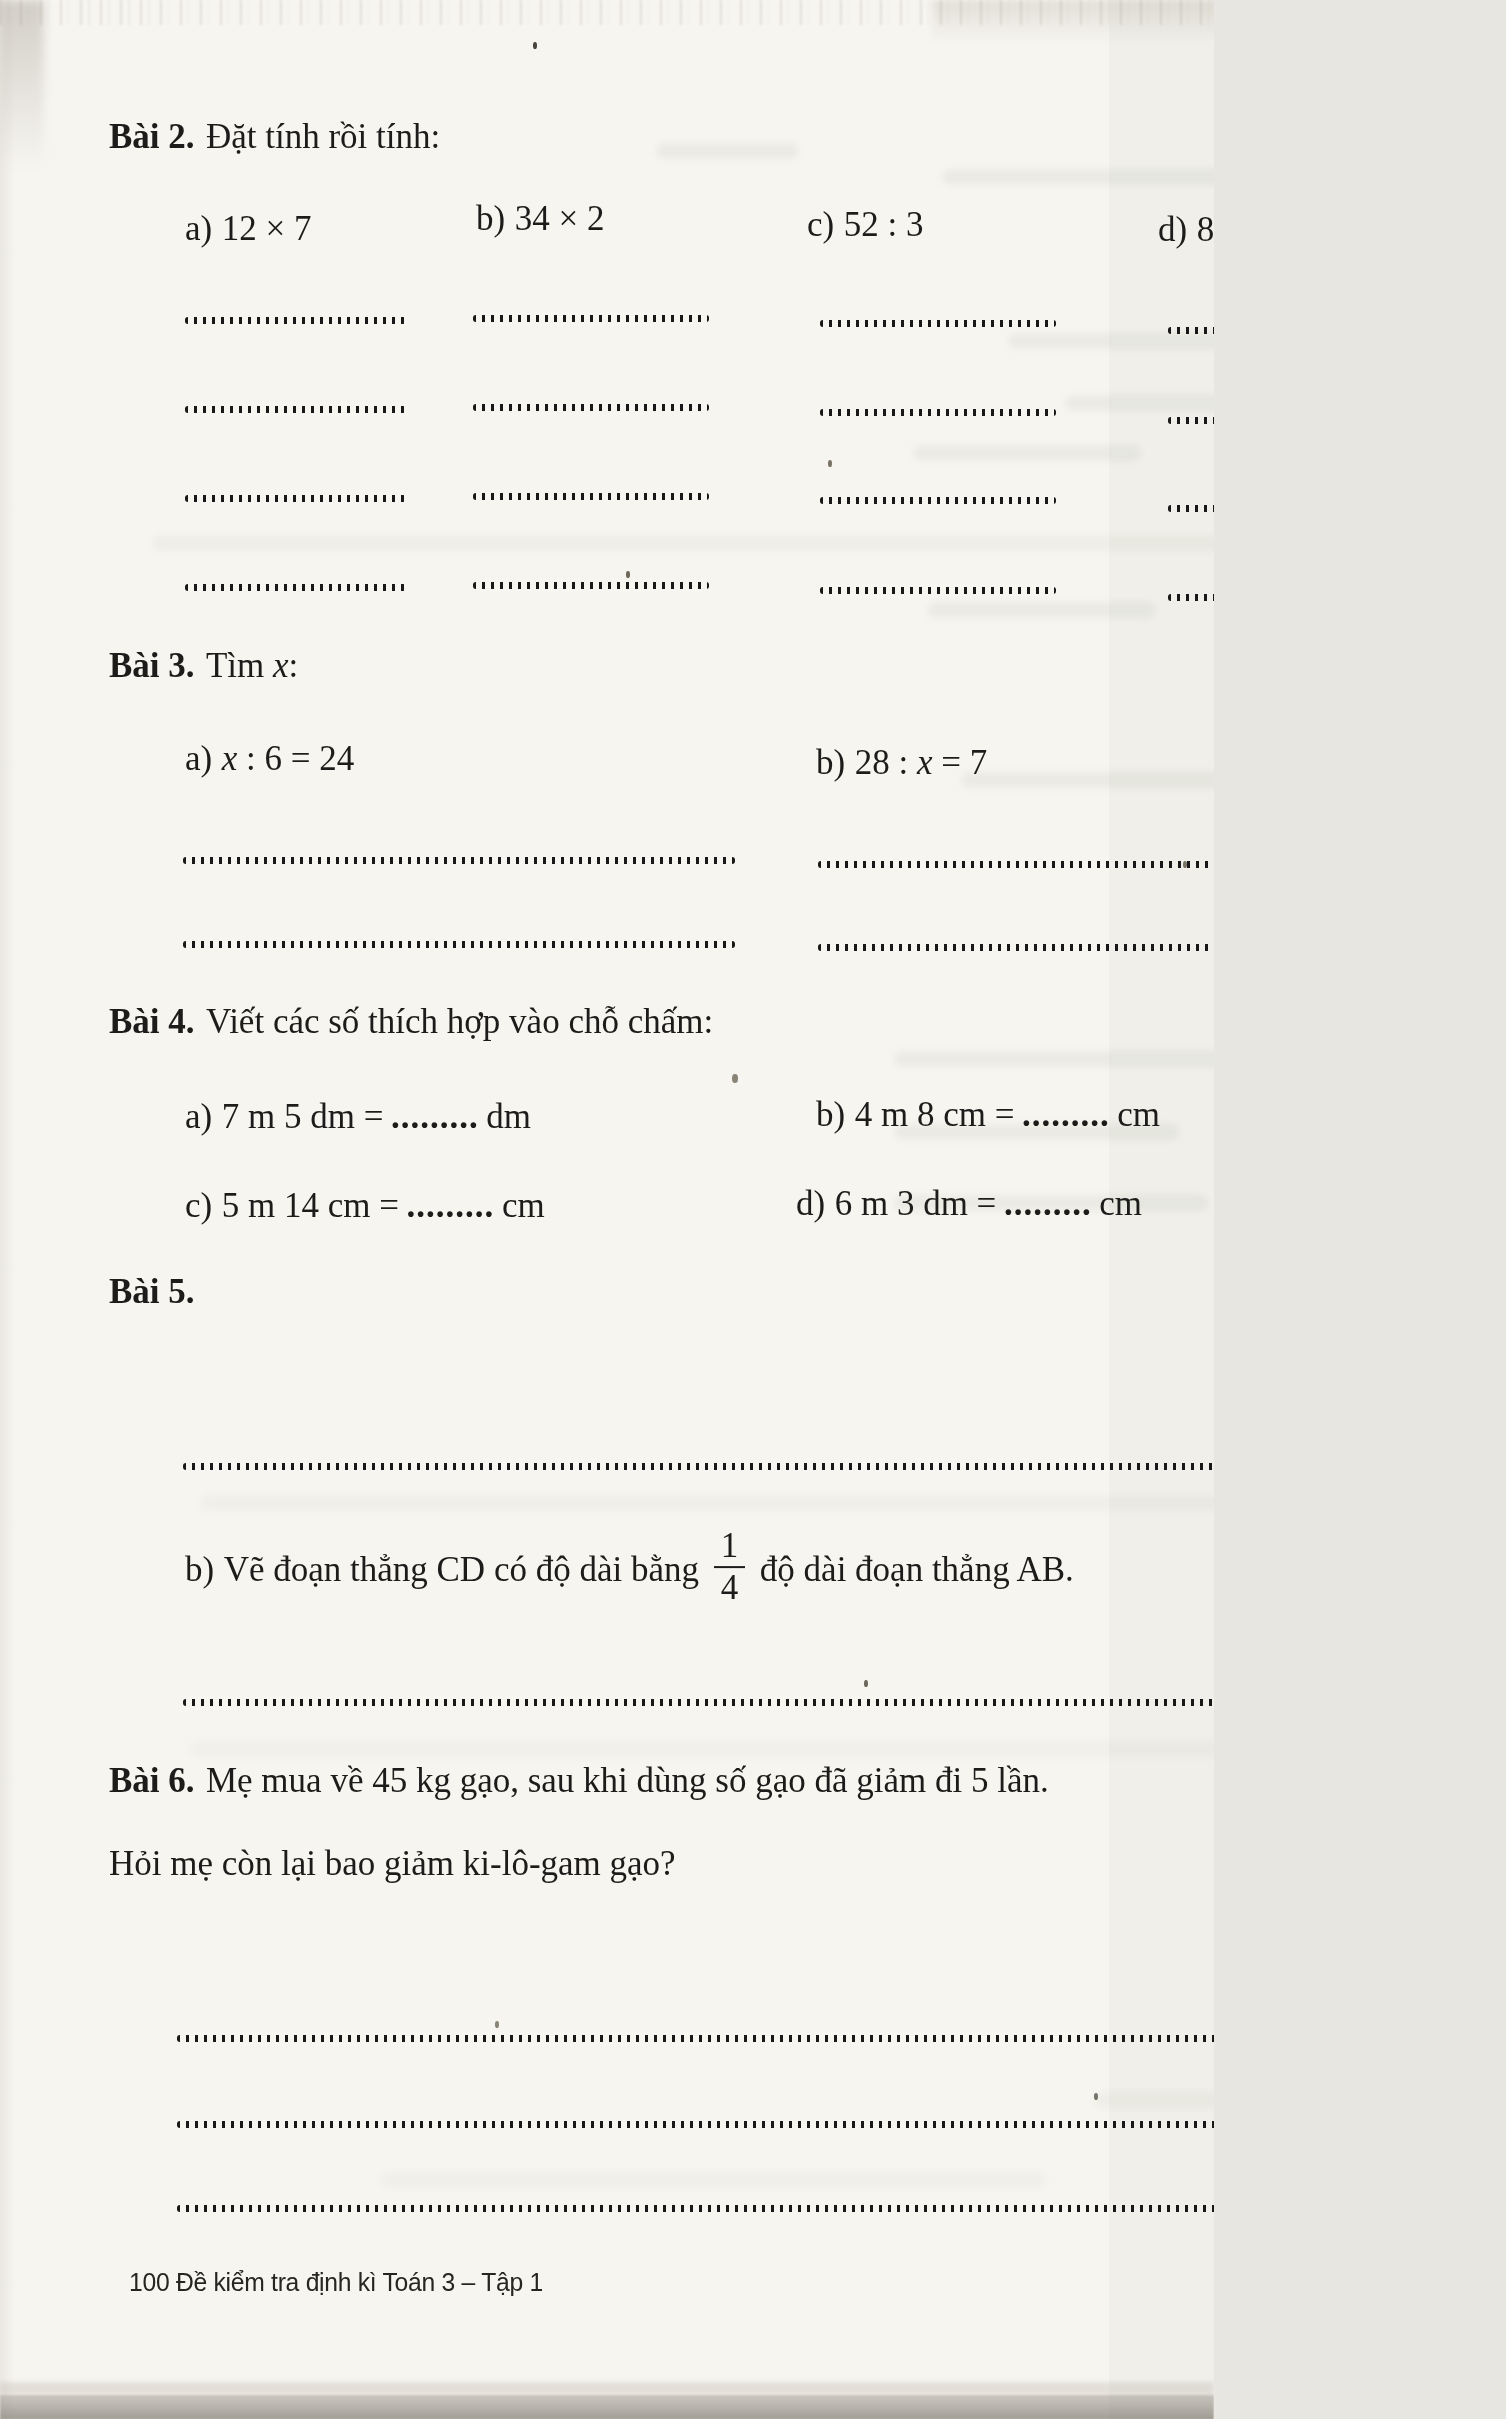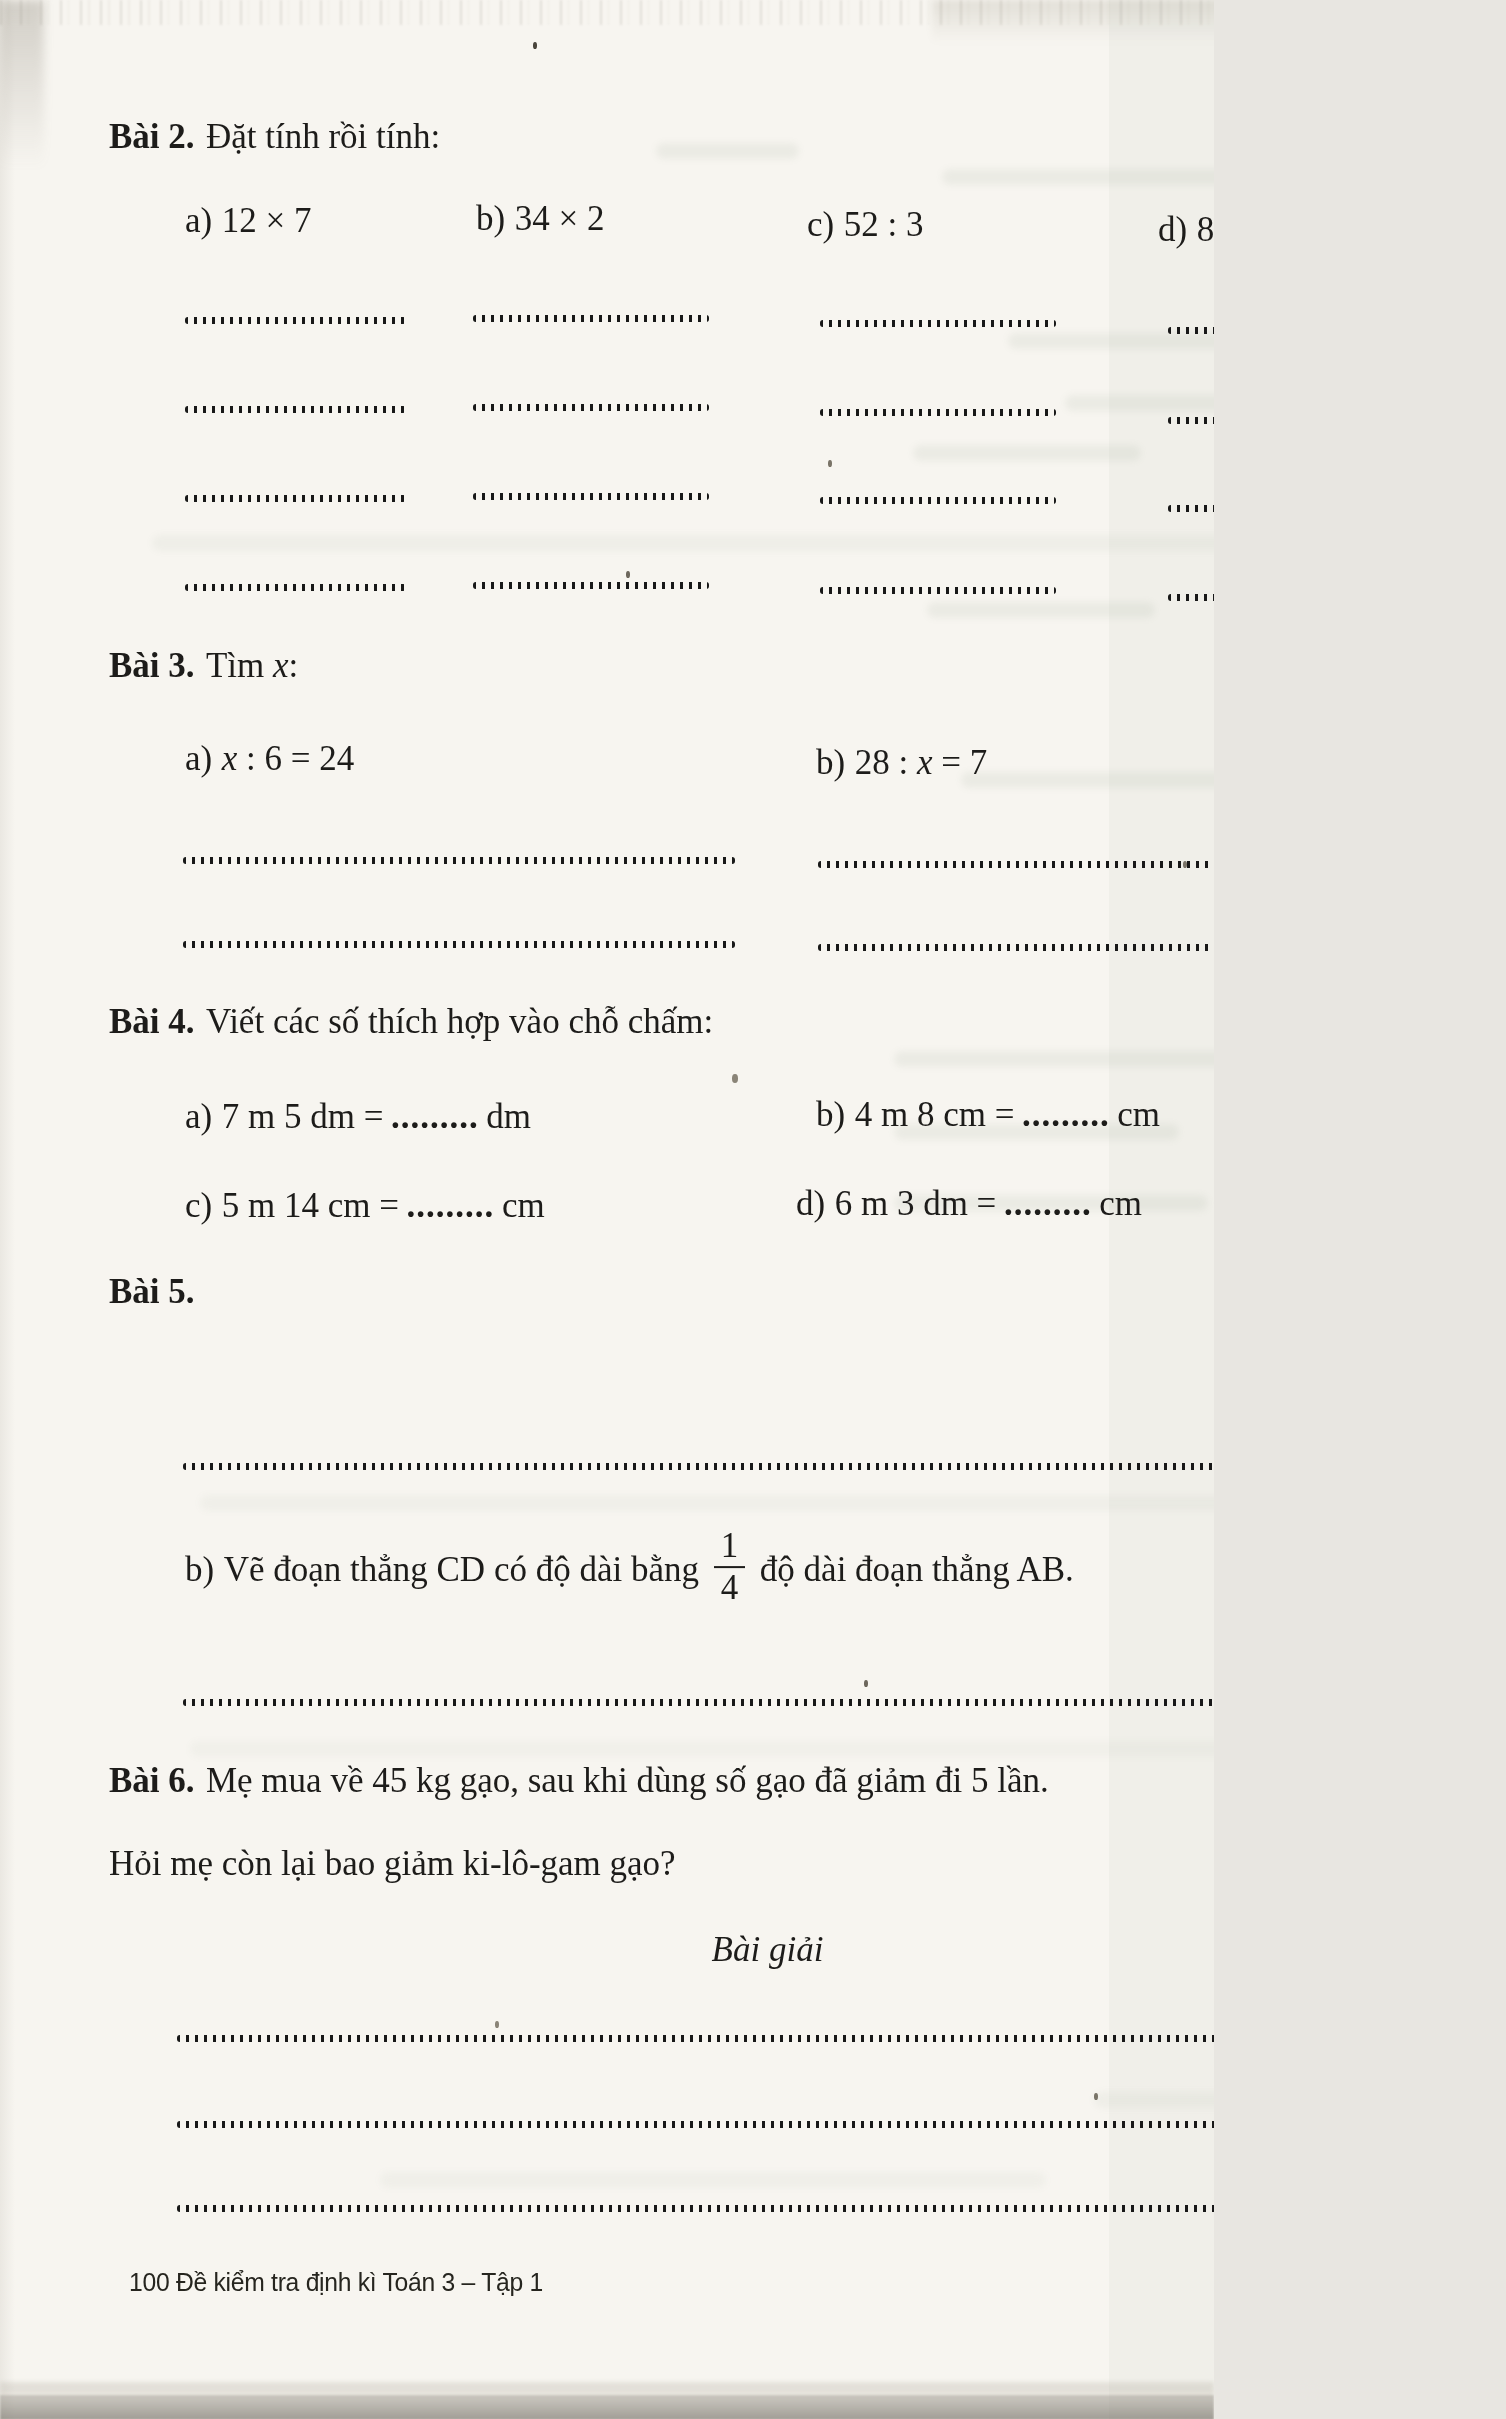--- a/index.html
+++ b/index.html
@@ -81,21 +81,21 @@
   <div class="bleed" style="left:894px;top:1195px;width:314px"></div>
   <div class="bleed" style="left:200px;top:1495px;width:1179px;opacity:.06"></div>
   <div class="bleed" style="left:190px;top:1741px;width:1094px;opacity:.05"></div>
   <div class="bleed" style="left:1094px;top:2092px;width:314px;opacity:.07"></div>
   <div class="bleed" style="left:380px;top:2172px;width:666px;opacity:.06"></div>
 
   <div class="line" style="left:109px;top:116px">
     <span class="bold mr">Bài 2.</span><span>Đặt tính rồi tính:</span>
   </div>
 
-  <div class="line" style="left:185px;top:200px">
+  <div class="line" style="left:185px;top:208px">
     <span class="lbl">a)</span><span>12 × 7</span>
   </div>
   <div class="line" style="left:476px;top:198px">
     <span class="lbl">b)</span><span>34 × 2</span>
   </div>
   <div class="line" style="left:807px;top:204px">
     <span class="lbl">c)</span><span>52 : 3</span>
   </div>
   <div class="line" style="left:1158px;top:209px">
     <span class="lbl">d)</span><span>86 : 2</span>
@@ -171,23 +171,20 @@
   </div>
   <div class="dotline" style="left:183px;top:1699px;width:1236px"></div>
 
   <div class="line" style="left:109px;top:1760px">
     <span class="bold mr">Bài 6.</span><span>Mẹ mua về 45 kg gạo, sau khi dùng số gạo đã giảm đi 5 lần.</span>
   </div>
   <div class="line" style="left:109px;top:1843px">
     <span>Hỏi mẹ còn lại bao giảm ki-lô-gam gạo?</span>
   </div>
 
-  <div class="line solution-heading" style="left:109px;top:1929px;width:1317px">
-    <span>Bài giải</span>
-  </div>
 
   <div class="dotline" style="left:177px;top:2035px;width:1217px"></div>
   <div class="dotline" style="left:177px;top:2121px;width:1217px"></div>
   <div class="dotline" style="left:177px;top:2205px;width:1217px"></div>
 
   <div class="line footer-title" style="left:129px;top:2267px">
     <span>100 Đề kiểm tra định kì Toán 3 – Tập 1</span>
   </div>
   <div class="line page-number" style="left:1391px;top:2245px">
     <span>7</span>

